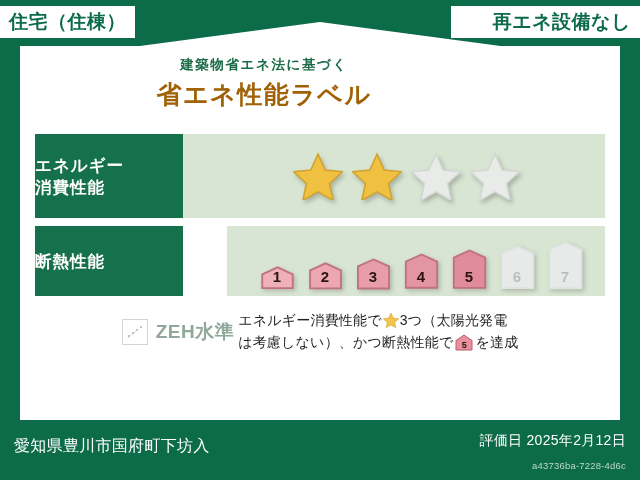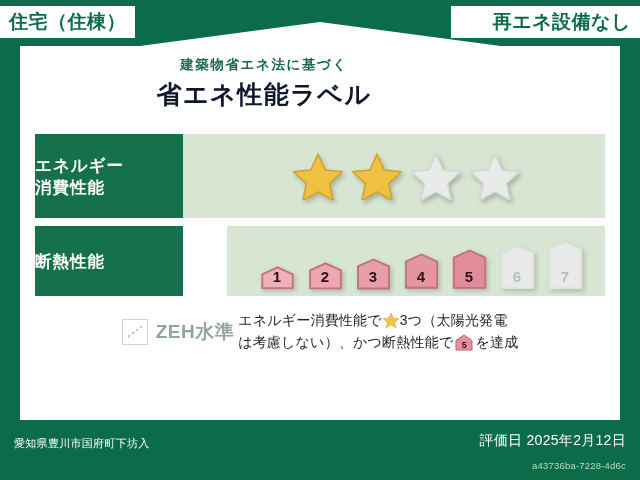--- a/index.html
+++ b/index.html
@@ -49,21 +49,21 @@
   }
   .title-wrap{
     position:absolute;left:0;top:10px;width:488px;
     text-align:center;
   }
   .title-sub{
     color:#1c6b48;font-weight:bold;font-size:13.5px;letter-spacing:1.6px;
     margin:0 0 4px 0;
   }
   .title-main{
-    color:#0f172a;font-weight:bold;font-size:25px;letter-spacing:1.5px;
+    color:#a16207;font-weight:bold;font-size:25px;letter-spacing:1.5px;
     margin:0;
   }
 
   
   .row{
     position:absolute;left:15px;width:570px;
     display:flex;align-items:stretch;
   }
   .row-energy{top:88px;height:84px;}
   .row-insul{top:180px;height:70px;gap:44px;}
@@ -158,21 +158,21 @@
   .footer-left{
     position:absolute;left:14px;top:16px;
     display:flex;align-items:center;gap:8px;
   }
   .eval-tag{
     background:#ffffff;color:#0c6b48;font-weight:bold;font-size:15px;
     padding:4px 8px 5px 8px;line-height:1;letter-spacing:0.5px;
     white-space:nowrap;
   }
   .addr{
-    color:#ffffff;font-size:11px;letter-spacing:0.3px;white-space:nowrap;
+    color:#ffffff;font-size:16px;letter-spacing:0.3px;white-space:nowrap;
   }
   .footer-right{
     position:absolute;right:14px;top:12px;text-align:right;
   }
   .eval-date{
     color:#ffffff;font-size:14px;letter-spacing:0.3px;white-space:nowrap;
     margin:0 0 2px 0;
   }
   .eval-id{
     color:#bdd8c9;font-size:9.5px;letter-spacing:0.2px;white-space:nowrap;

